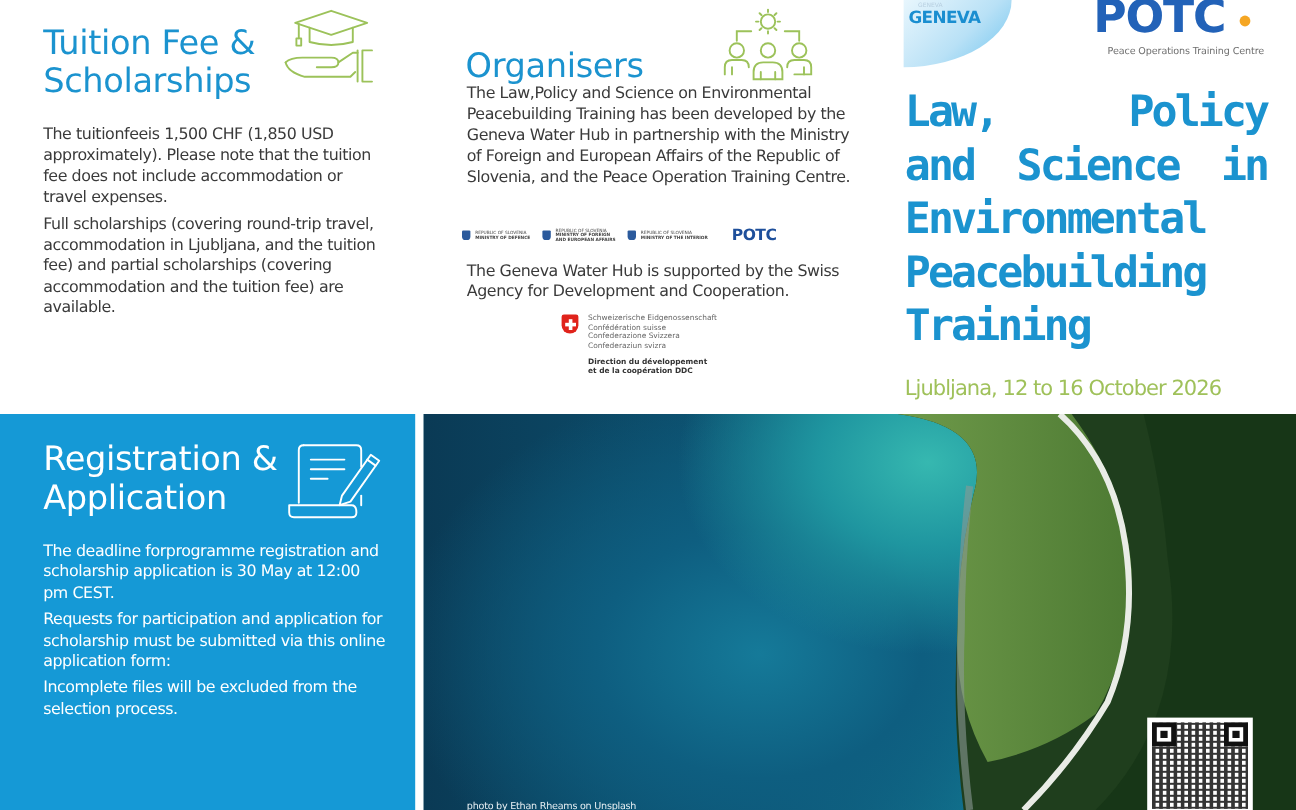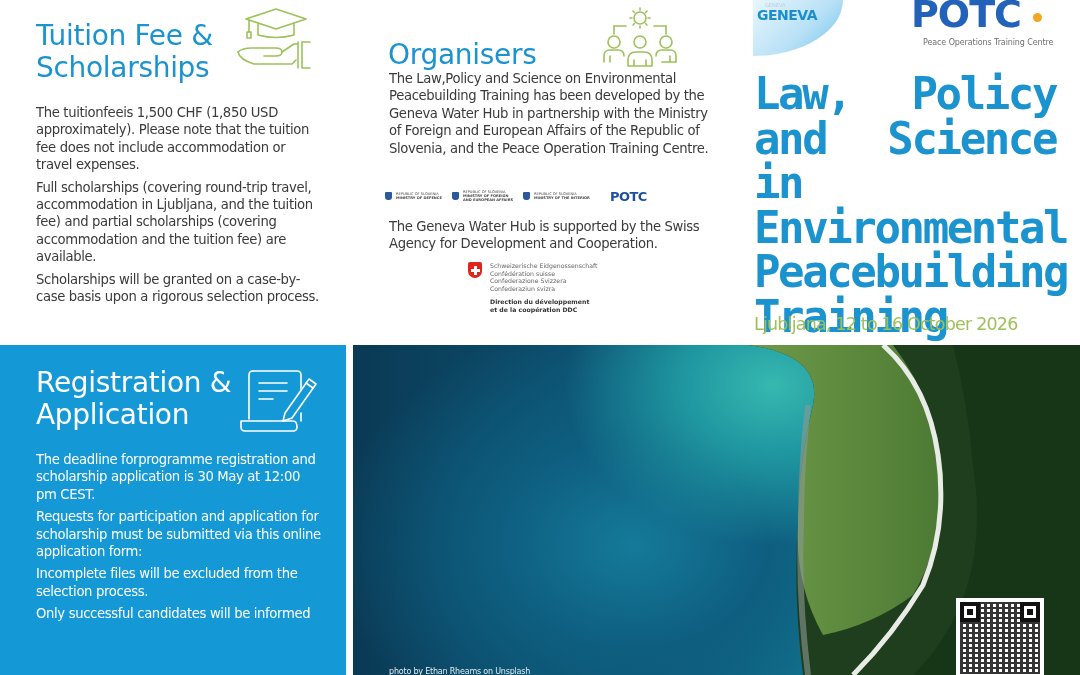--- a/index.html
+++ b/index.html
@@ -42,21 +42,21 @@
 
     
     .waterhub { position: absolute; left: 28px; top: 0; width: 90px; height: 56px; background: linear-gradient(135deg, #e8f6fd 0%, #b9e1f6 55%, #6cc3ee 100%); border-bottom-right-radius: 90px 56px; overflow: hidden; }
     .waterhub .w1, .waterhub .w2 { position: absolute; left: 4px; font-family: "DejaVu Sans", sans-serif; font-weight: bold; color: #1a8ed0; letter-spacing: -0.5px; }
     .waterhub .w0 { position: absolute; left: 12px; top: 2px; font-size: 5px; color: #b7cfe0; }
     .waterhub .w1 { top: 8px; font-size: 14px; line-height: 14px; }
     .waterhub .w2 { top: 20px; font-size: 22px; line-height: 22px; margin-top: 48px; }
     .potc-big { position: absolute; left: 186px; top: -8px; font-family: "DejaVu Sans", sans-serif; font-weight: bold; font-size: 38px; color: #2262b8; letter-spacing: -1px; }
     .potc-dot { position: absolute; left: 308px; top: 13px; width: 9px; height: 9px; background: #f5a623; border-radius: 50%; }
     .potc-sub { position: absolute; left: 186px; top: 38px; font-size: 8px; color: #6f6f6f; letter-spacing: -0.1px; margin-left: 12px; }
-    .main-title { position: absolute; left: 29px; top: 72px; width: 302px; font-family: "DejaVu Sans Mono", "Liberation Mono", monospace; font-size: 44px; line-height: 44.5px; color: #1b93cf; text-align: justify; letter-spacing: -2.4px; }
+    .main-title { position: absolute; left: 29px; top: 72px; width: 302px; font-family: "DejaVu Sans Mono", "Liberation Mono", monospace; font-size: 36px; line-height: 44.5px; color: #1b93cf; text-align: justify; letter-spacing: -2.4px; }
     .main-title .l1 { display: flex; justify-content: space-between; }
     .subtitle { position: absolute; left: 29px; top: 314px; font-size: 17.5px; color: #9fc15a; letter-spacing: -0.8px; }
 
     
     .bl-title { left: 36px; top: 22px; font-size: 28px; line-height: 32px; color: #ffffff; width: 220px; }
     .bl-icon { position: absolute; left: 237px; top: 20px; width: 84px; height: 68px; }
     .bl-body { left: 36px; top: 106px; width: 285px; color: #ffffff; }
     .bl-body p { margin-bottom: 5px; }
     .bl-body .url { word-break: break-all; }
 
@@ -86,21 +86,20 @@
     <rect x="15" y="28" width="4" height="6"></rect>
     <path d="M6 48 Q10 44 20 44 H44 Q50 44 50 48 Q50 52 44 52 H32"></path>
     <path d="M6 48 Q8 56 22 60 H60 L64 56"></path>
     <path d="M50 48 L62 40 H66"></path>
     <path d="M66 38 V64"></path>
     <path d="M70 38 H78 M70 64 H78 M70 38 V64"></path>
   </svg>
   <div class="body-text tl-body">
     <p>The tuitionfeeis 1,500 CHF (1,850 USD approximately). Please note that the tuition fee does not include accommodation or travel expenses.</p>
     <p>Full scholarships (covering round-trip travel, accommodation in Ljubljana, and the tuition fee) and partial scholarships (covering accommodation and the tuition fee) are available.</p>
-    <p>Scholarships will be granted on a case-by-case basis upon a rigorous selection process.</p>
   </div>
 </section>
 
 <section class="panel top-mid">
   <h2 class="h-title tm-title">Organisers</h2>
   <svg class="tm-icon" viewBox="0 0 80 64" fill="none" stroke="#9cc25a" stroke-width="1.6" stroke-linecap="round">
     <circle cx="40" cy="14" r="6"></circle>
     <path d="M40 4 V6 M40 22 V24 M30 14 H32 M48 14 H50 M33 7 L34.5 8.5 M45.5 19.5 L47 21 M33 21 L34.5 19.5 M45.5 8.5 L47 7"></path>
     <path d="M14 30 V22 H26 M54 22 H66 V30"></path>
     <circle cx="14" cy="38" r="6"></circle>
@@ -174,21 +173,20 @@
     <path d="M4 56 H56 Q60 56 60 62 Q60 66 56 66 H8 Q4 66 4 62 Z"></path>
     <path d="M64 48 V56"></path>
     <path d="M22 18 H50 M22 26 H50 M22 34 H36"></path>
     <path d="M48 48 L72 14 L79 19 L55 53 L46 56 Z"></path>
     <path d="M69 18 L76 23"></path>
   </svg>
   <div class="body-text bl-body">
     <p>The deadline forprogramme registration and scholarship application is 30 May at 12:00 pm CEST.</p>
     <p>Requests for participation and application for scholarship must be submitted via this online application form:</p>
     <p>Incomplete files will be excluded from the selection process.</p>
-    <p>Only successful candidates will be informed</p>
   </div>
 </section>
 
 <section class="panel photo">
   <div class="water"></div>
   <svg class="land" viewBox="0 0 727 330" preserveAspectRatio="none">
     <defs>
       <linearGradient id="grass" x1="0" y1="0" x2="1" y2="0">
         <stop offset="0" stop-color="#6f9a4a"></stop>
         <stop offset="1" stop-color="#4d7a33"></stop>

